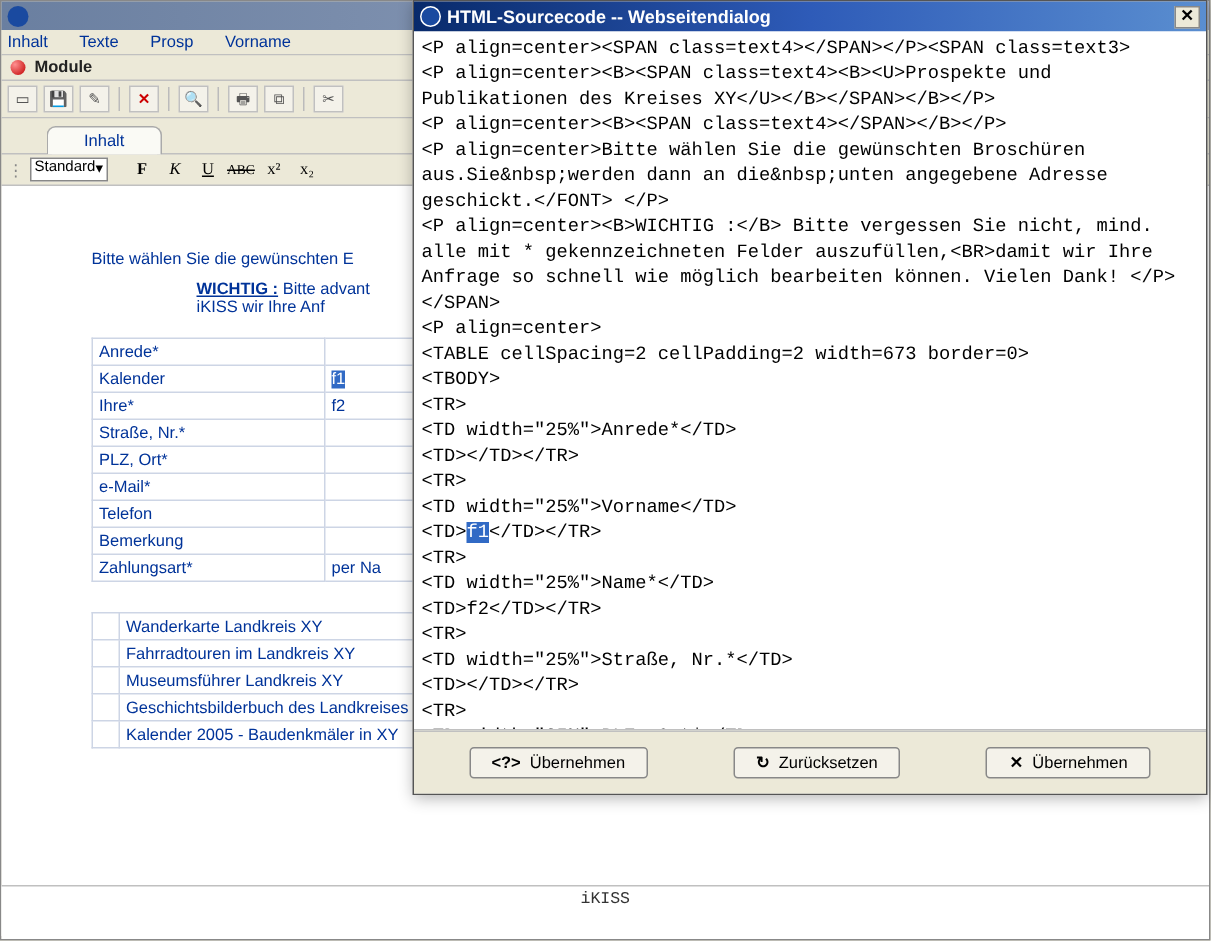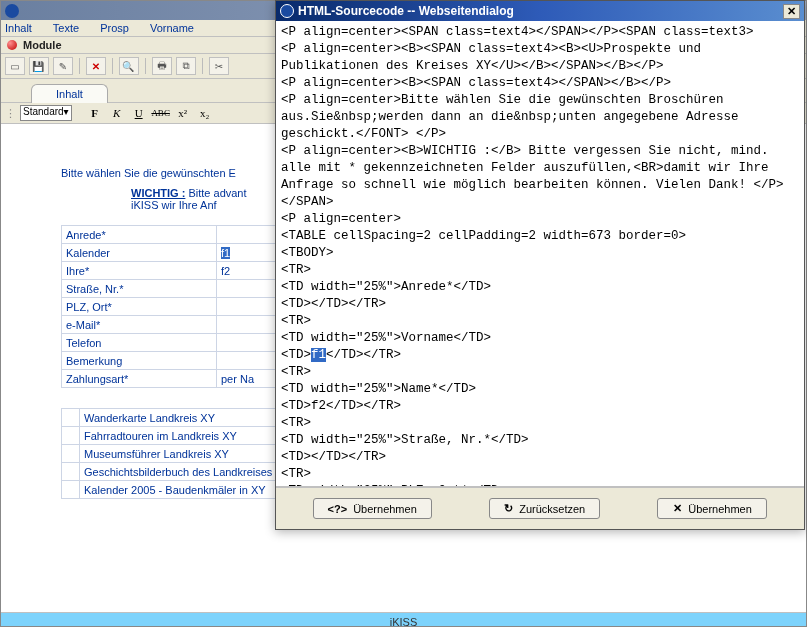--- a/index.html
+++ b/index.html
@@ -178,27 +178,28 @@
     padding: 2px 4px;
     font-size: 11px;
     color: #003399;
     height: 18px;
   }
   .list-tbl td.cb { width: 18px; }
   .list-tbl td.price { width: 60px; text-align: left; }
   .statusbar {
     position: absolute;
     bottom: 0; left: 0; right: 0;
-    height: 14px;
-    background: #7dd3fc;
+    height: 36px;
+    background: #ffffff;
     border-top: 1px solid #c0c0c0;
     text-align: center;
     font-size: 11px;
     color: #333;
     line-height: 18px;
+    font-family: Liberation Mono, monospace;
   }
 
   
   .dialog {
     position: absolute;
     left: 275px;
     top: 0;
     width: 530px;
     height: 530px;
     background: #fff;

